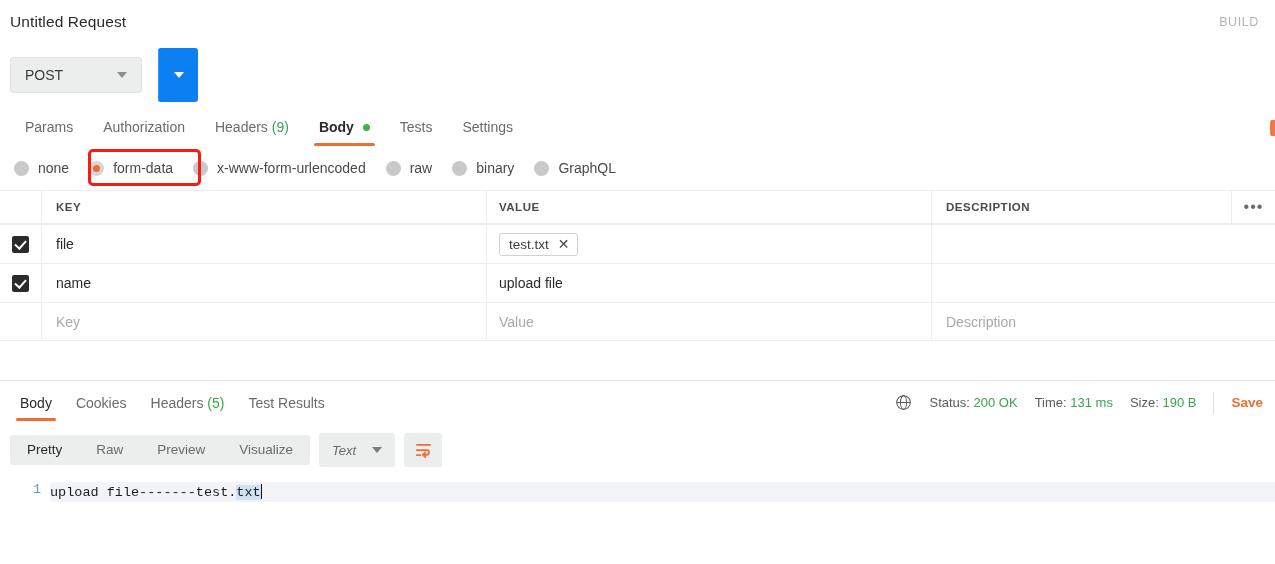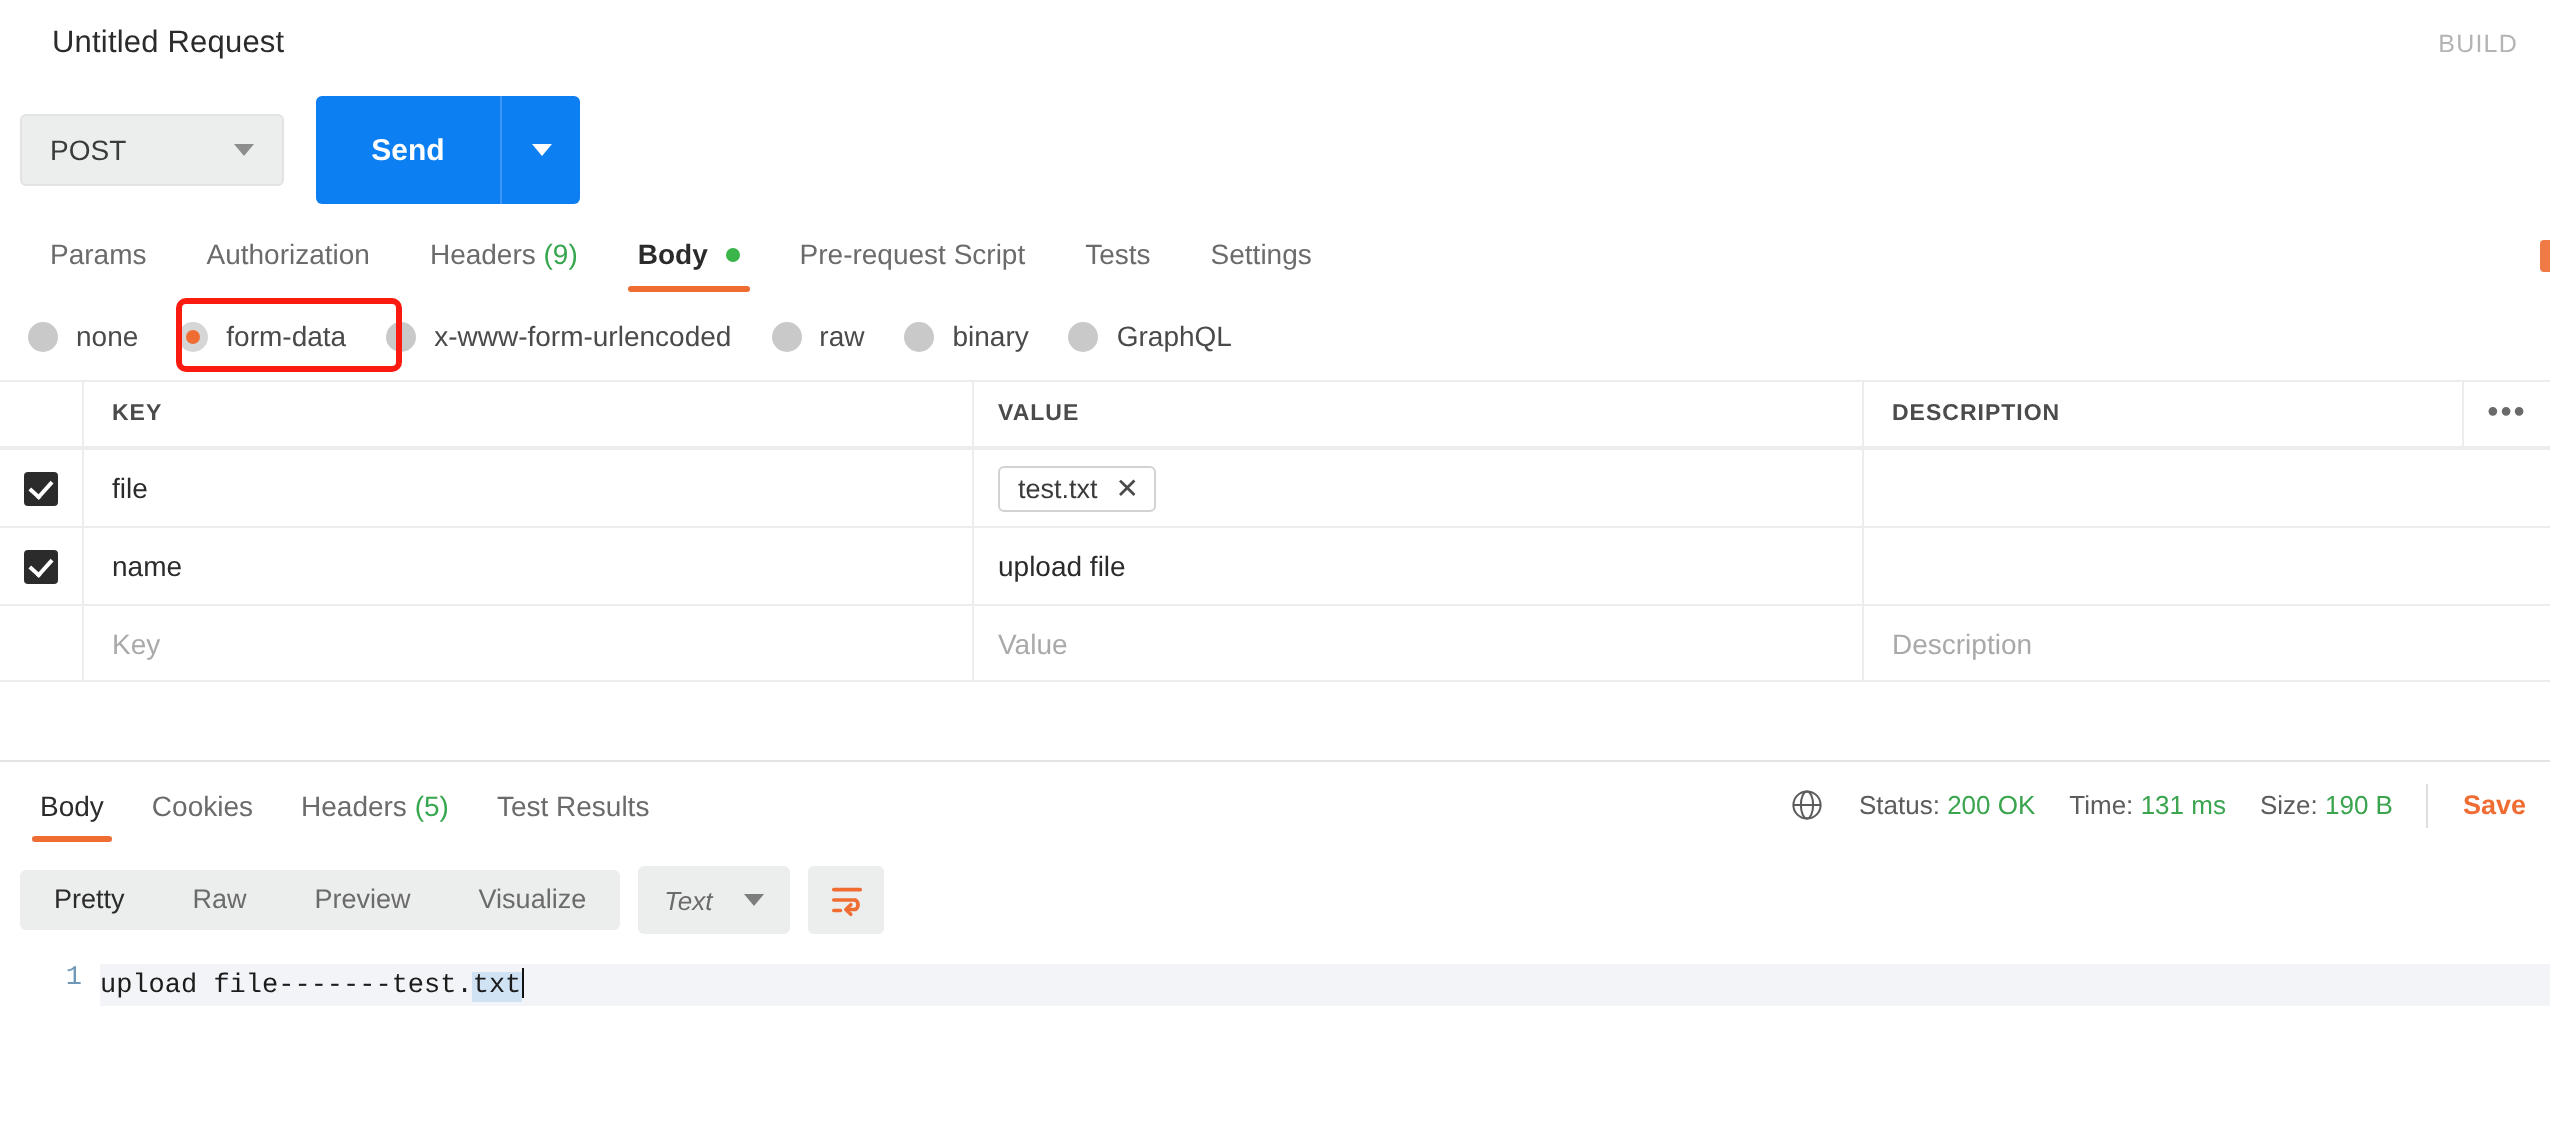--- a/index.html
+++ b/index.html
@@ -8,21 +8,21 @@
     background: #ffffff;
     font-family: "Liberation Sans", sans-serif;
     color: #2b2b2b;
     overflow: hidden;
   }
 
   
   .title-row {
     height: 44px;
     display: flex; align-items: center;
-    padding: 0 16px 0 26px;
+    padding: 0 16px 0 10px;
   }
   .req-title {
     font-size: 15.5px;
     color: #2b2b2b;
     letter-spacing: .1px;
   }
   .build-label {
     margin-left: auto;
     font-size: 12.5px;
     color: #b4b4b4;
@@ -384,44 +384,40 @@
   <div class="req-title">Untitled Request</div>
   <div class="build-label">BUILD</div>
 </div>
 
 <div class="url-row">
   <div class="method-select">
     <span>POST</span>
     <span class="method-caret"></span>
   </div>
   <div class="send-wrap">
-    <div class="send-btn">Send</div>
     <div class="send-caret-btn">
       <span class="send-caret"></span>
     </div>
   </div>
 </div>
 
 <div class="req-tabs">
   <div class="rtab">
     <span>Params</span>
   </div>
   <div class="rtab">
     <span>Authorization</span>
   </div>
   <div class="rtab">
     <span>Headers</span>
     <span class="count-green">(9)</span>
   </div>
   <div class="rtab active">
     <span>Body</span>
     <span class="dot-green"></span>
-  </div>
-  <div class="rtab">
-    <span>Pre-request Script</span>
   </div>
   <div class="rtab">
     <span>Tests</span>
   </div>
   <div class="rtab">
     <span>Settings</span>
   </div>
   <div class="tabs-right-sliver"></div>
 </div>
 

